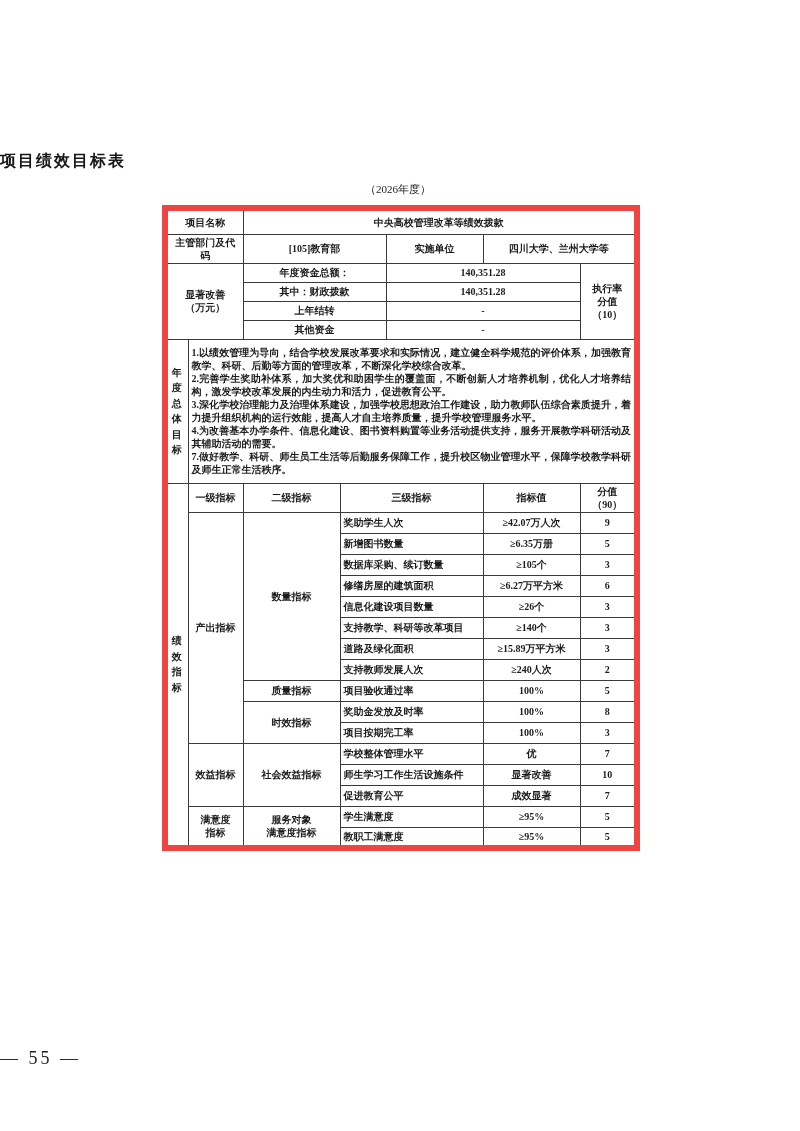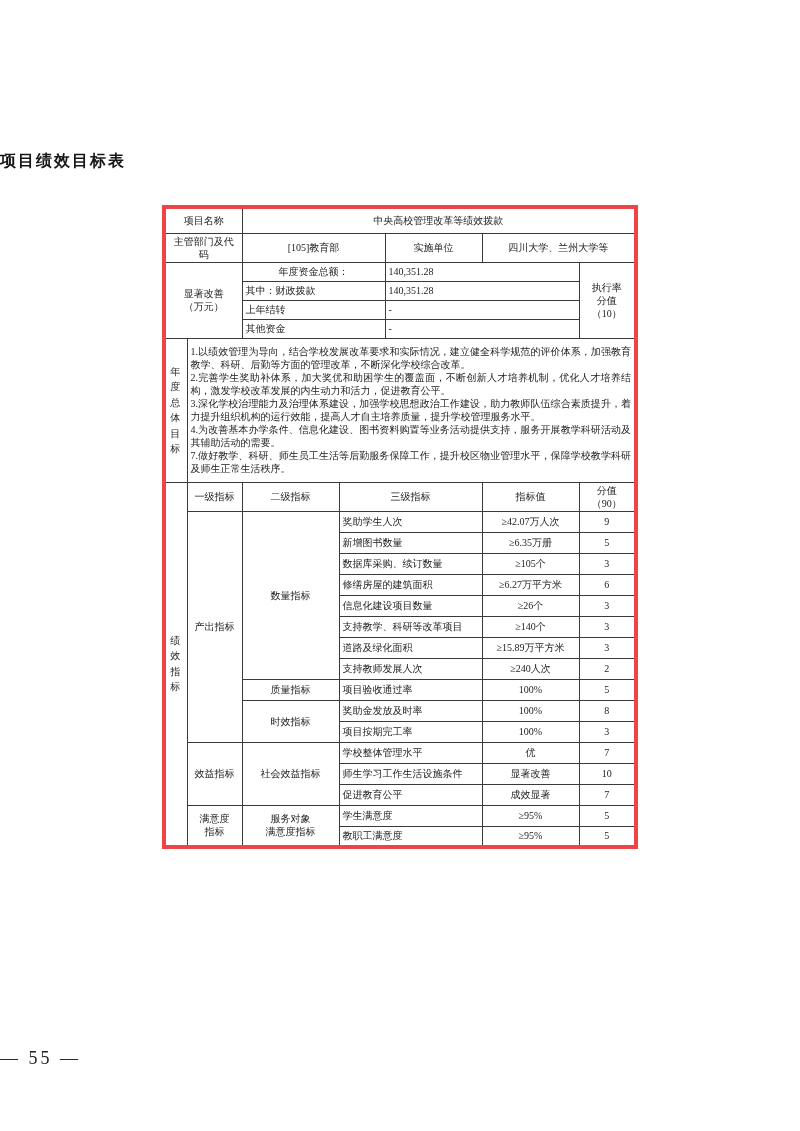--- a/index.html
+++ b/index.html
@@ -13,31 +13,32 @@
     font-family:"Liberation Sans","DejaVu Sans",sans-serif;
     font-size:16px;font-weight:bold;letter-spacing:2px;color:#171717;
   }
   .doc-subtitle{
     position:absolute;top:182px;left:0;width:796px;text-align:center;
     font-size:11px;color:#222;
   }
   table.perf{
     position:absolute;left:162px;top:205px;width:472px;
     border-collapse:collapse;table-layout:fixed;
-    border:4px solid #ef4444;
+    border:6px solid #ef4444;
+    font-weight:bold;
   }
   table.perf td{
     border:1px solid #3a3a3a;
     font-size:10px;line-height:1.3;color:#1c1c1c;
     padding:1px 3px;vertical-align:middle;
     overflow:hidden;
   }
   td.c{text-align:center;}
   td.l{text-align:left;padding-left:6px;}
-  td.r{text-align:left;padding-right:4px;}
+  td.r{text-align:center;padding-right:4px;}
   td.fl{text-align:center;padding-left:7px;}
   .pre{white-space:pre-line;}
   .vstack{
     width:1.2em;margin:0 auto;word-break:break-all;
     text-align:left;line-height:1.55;
   }
   td.goal{
     text-align:justify;padding:3px 6px 3px 5px;line-height:13.1px;
     vertical-align:top;
     margin-left:42px;
@@ -47,20 +48,21 @@
     position:absolute;top:1048px;left:0;width:796px;
     font-size:18px;color:#222;letter-spacing:3px;
   }
 </style>
 </head>
 <body>
 
 <div class="sheet">
 
   <div class="doc-title">项目绩效目标表</div>
+  <div class="doc-subtitle">（2026年度）</div>
 
   <table class="perf">
     <colgroup>
       <col style="width:23px">
         <col style="width:55px">
         <col style="width:97px">
       <col style="width:46px">
         <col style="width:97px">
         <col style="width:97px">
       <col style="width:57px">

